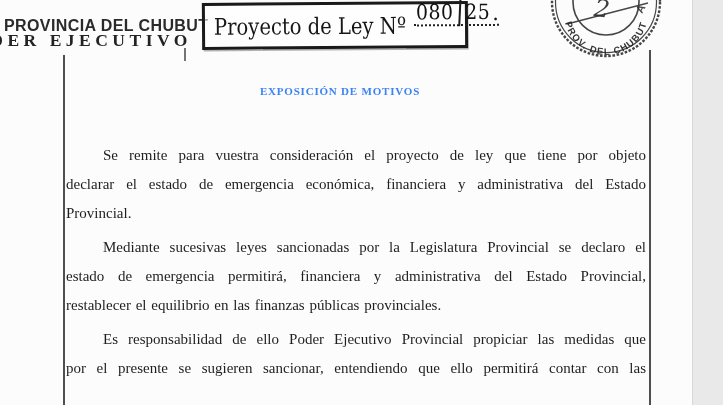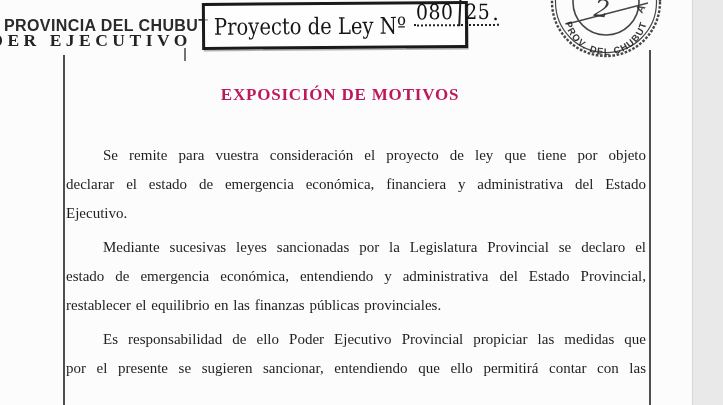--- a/index.html
+++ b/index.html
@@ -129,23 +129,23 @@
 
   
   .heading {
     position: absolute;
     left: 66px; top: 85px;
     width: 580px;
     text-align: center;
     transform: translateX(-16px);
     font-family: "Liberation Serif", serif;
     font-weight: bold;
-    font-size: 17px;
+    font-size: 11px;
     letter-spacing: 0.8px;
-    color: #be185d;
+    color: #3b82f6;
     white-space: nowrap;
   }
 
   
   .doc-body {
     position: absolute;
     left: 66px; top: 141px;
     width: 580px;
   }
   .para { margin: 0 0 5px 0; }
@@ -201,25 +201,25 @@
   <div class="rule left"></div>
   <div class="rule right"></div>
   <div class="tick"></div>
 
   <div class="heading">EXPOSICIÓN DE MOTIVOS</div>
 
   <div class="doc-body" id="doc-body">
       <div class="para">
         <div class="line j ind">Se remite para vuestra consideración el proyecto de ley que tiene por objeto</div>
         <div class="line j">declarar el estado de emergencia económica, financiera y administrativa del Estado</div>
-        <div class="line">Ejecutivo.</div>
+        <div class="line">Provincial.</div>
       </div>
       <div class="para">
         <div class="line j ind">Mediante sucesivas leyes sancionadas por la Legislatura Provincial se declaro el</div>
-        <div class="line j">estado de emergencia económica, entendiendo y administrativa del Estado Provincial,</div>
+        <div class="line j">estado de emergencia permitirá, financiera y administrativa del Estado Provincial,</div>
         <div class="line">restablecer el equilibrio en las finanzas públicas provinciales.</div>
       </div>
       <div class="para">
         <div class="line j ind">Es responsabilidad de ello Poder Ejecutivo Provincial propiciar las medidas que</div>
         <div class="line j">por el presente se sugieren sancionar, entendiendo que ello permitirá contar con las</div>
       </div>
     </div>
 
 </div>
 

